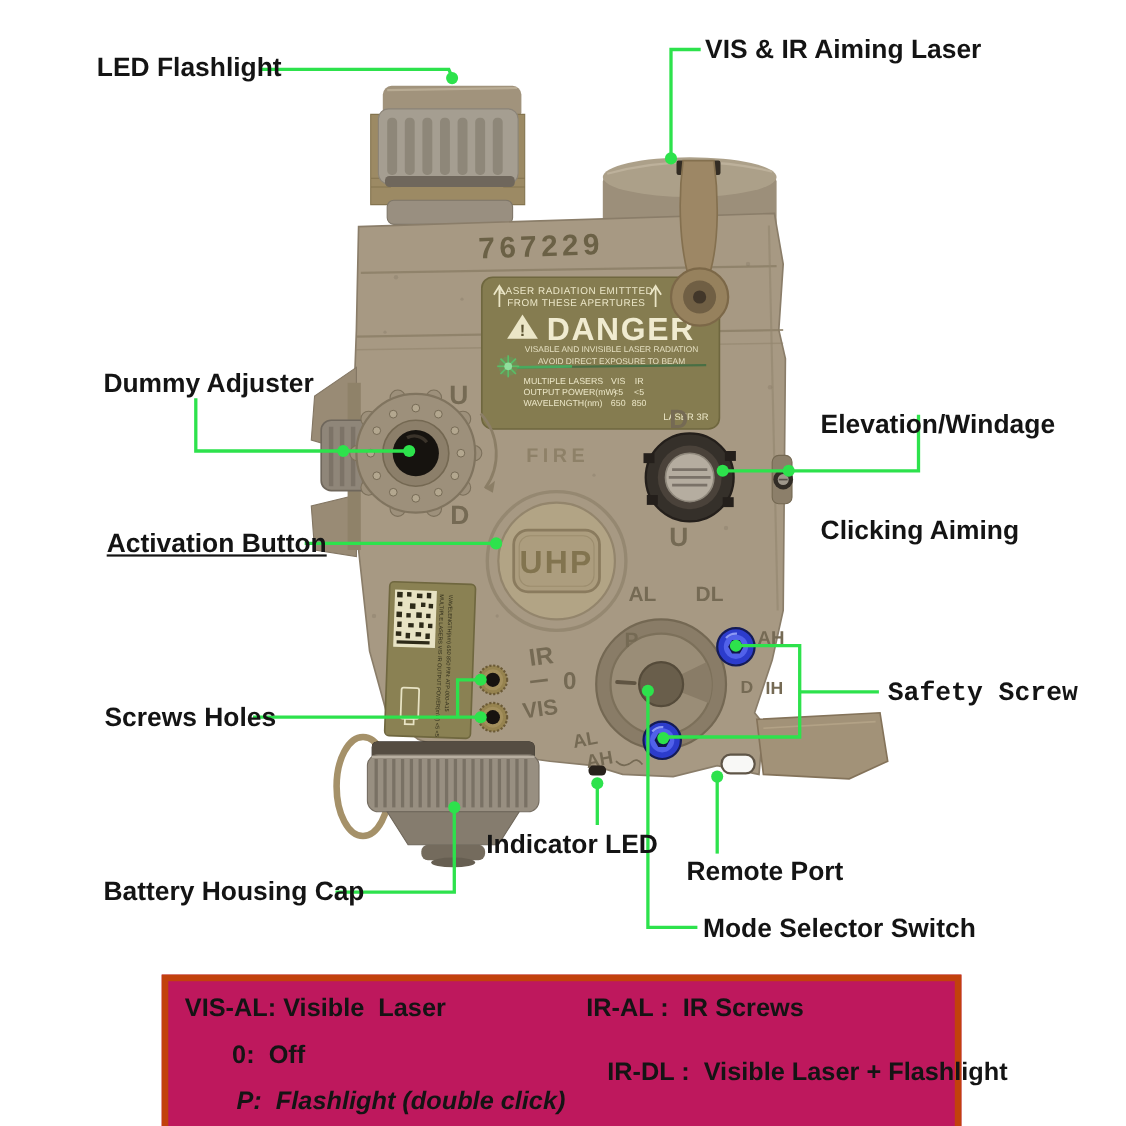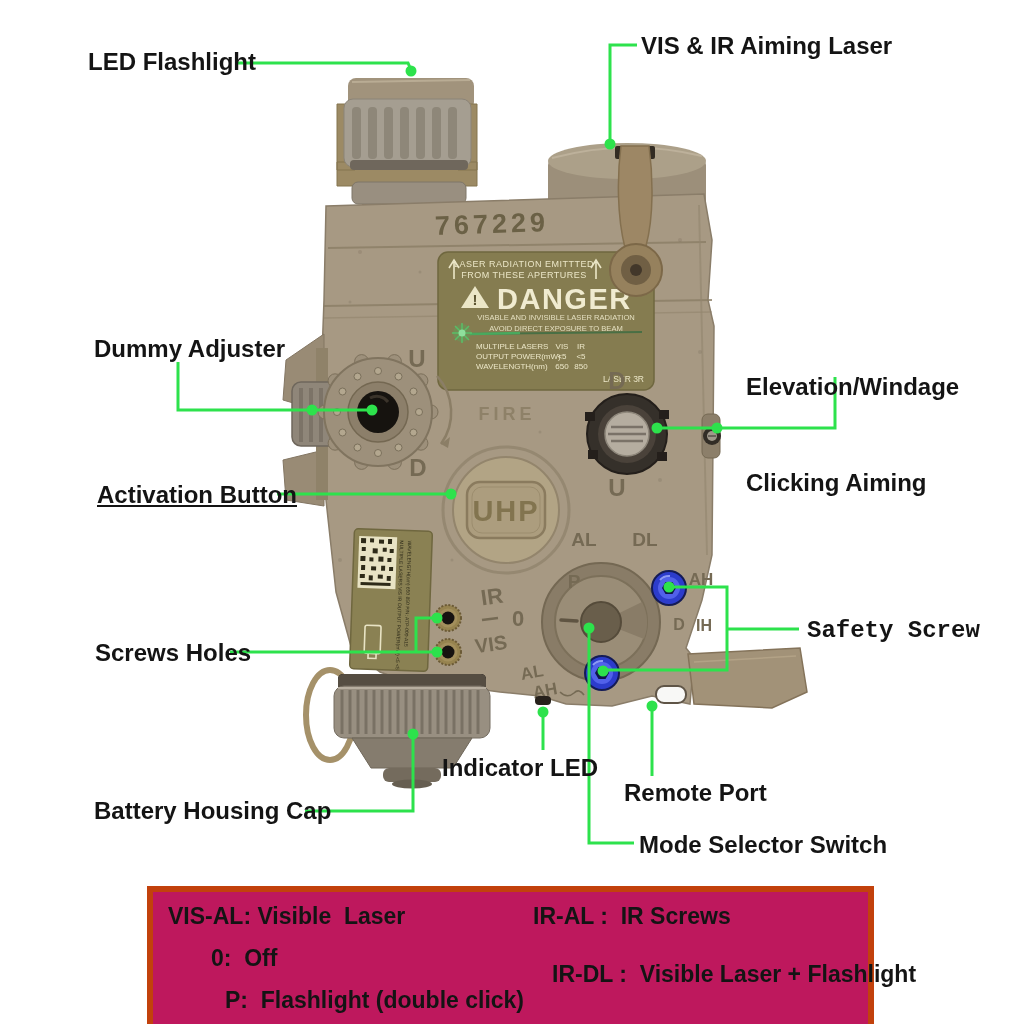--- a/index.html
+++ b/index.html
@@ -366,18 +366,18 @@
   <div class="callout" style="left:95px;top:638px;">Screws Holes</div>
   <div class="callout" style="left:807px;top:616px;font-family:Liberation Mono, monospace;">Safety Screw</div>
   <div class="callout" style="left:442px;top:753px;">Indicator LED</div>
   <div class="callout" style="left:94px;top:796px;text-align:center;">Battery Housing Cap</div>
   <div class="callout" style="left:624px;top:778px;">Remote Port</div>
   <div class="callout" style="left:639px;top:830px;">Mode Selector Switch</div>
 
   <div class="legend">
     <span style="left:15px;top:10px;">VIS-AL: Visible  Laser</span>
     <span style="left:58px;top:52px;">0:  Off</span>
-    <span style="left:72px;top:94px;">P:  Flashlight (double click)</span>
+    <span style="left:62px;top:94px;font-style:italic;">P:  Flashlight (double click)</span>
     <span style="left:380px;top:10px;">IR-AL :  IR Screws</span>
     <span style="left:380px;top:68px;margin-left:19px;">IR-DL :  Visible Laser + Flashlight</span>
   </div>
 
 </div>
 
 </body></html>

